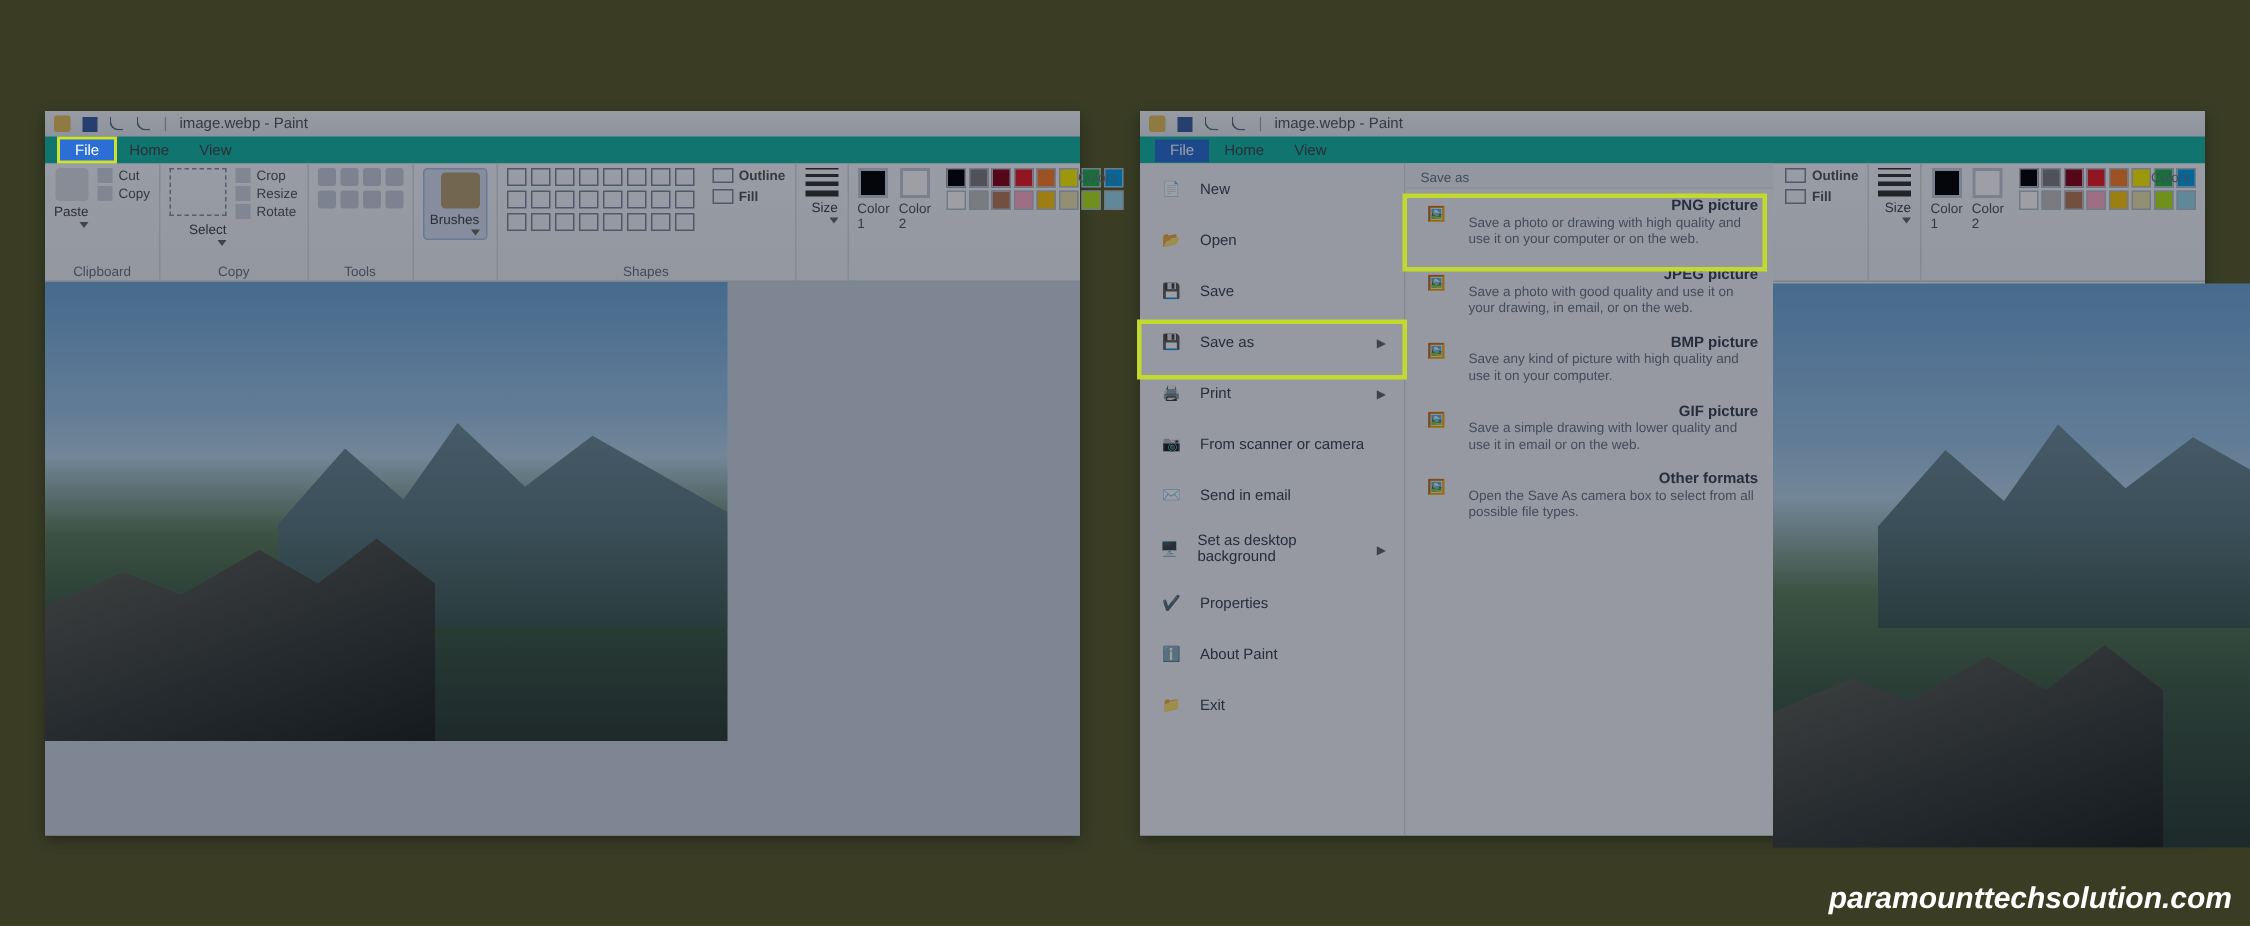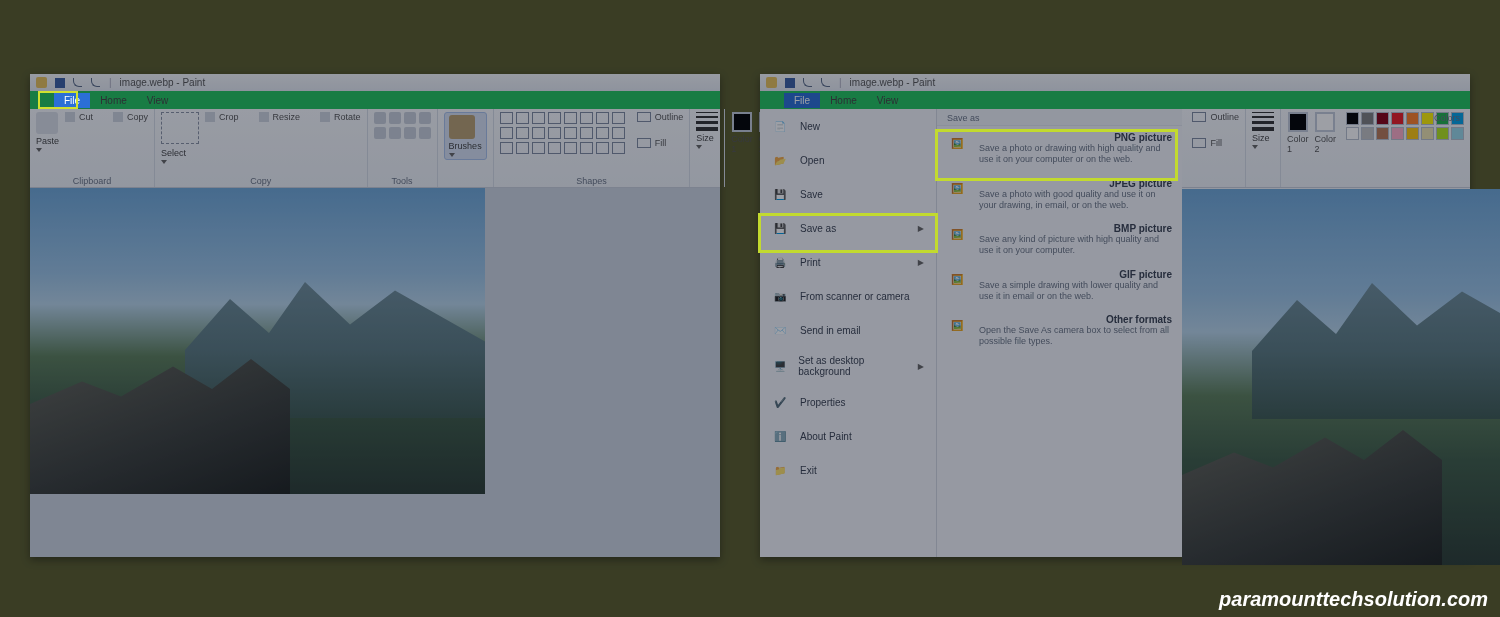--- a/index.html
+++ b/index.html
@@ -9,43 +9,43 @@
   .panel.left { left: 30px; width: 690px; height: 483px; }
   .panel.right { left: 760px; width: 710px; height: 483px; }
   .titlebar { height: 17px; background: linear-gradient(#f6f8fb,#e6ebf2); display: flex; align-items: center; font-size: 10px; color: #4a5568; padding-left: 6px; gap: 8px; }
   .title-icon { width: 11px; height: 11px; background: #e8c25a; border-radius: 2px; }
   .qat-icon { width: 10px; height: 10px; display:inline-block; }
   .qat-save { background: #3b5fa3; }
   .qat-undo, .qat-redo { position: relative; }
   .qat-undo::before, .qat-redo::before { content:""; position:absolute; width:8px; height:8px; border:1.5px solid #5a6b88; border-top:none; border-right:none; border-radius: 0 0 0 6px; transform: rotate(0deg);}
   .title-sep { color:#aab; }
   .title-text { color:#555; font-size:10px; }
-  .tabbar { height: 18px; background: #22c55e; display:flex; align-items:center; font-size:10px; padding-left:24px; gap:0; }
+  .tabbar { height: 18px; background: #14b8a6; display:flex; align-items:center; font-size:10px; padding-left:10px; gap:0; }
   .tab { padding: 2px 10px; color:#444; cursor:default; }
   .tab.file { background: #2b6fd6; color: #fff; }
   .tab.file.lefthl { position: relative; z-index: 60; }
   .highlight-file { position:absolute; border:2.5px solid #d0e030; z-index: 70; pointer-events:none; }
   .ribbon { height: 79px; background: linear-gradient(#f8fafd,#eef2f7); display:flex; border-bottom:1px solid #c8cfda; font-size:9px; color:#555; }
   .rgroup { display:flex; flex-direction:column; align-items:center; justify-content:space-between; padding:3px 6px 1px; border-right:1px solid #d6dce6; }
   .rgroup .controls { display:flex; align-items:flex-start; gap:6px; flex:1; }
   .rgroup .label { font-size:9px; color:#6a7485; padding-top:1px;}
-  .bigbtn { display:flex; flex-direction:column; align-items:flex-start; gap:2px; font-size:9px; color:#444; }
+  .bigbtn { display:flex; flex-direction:column; align-items:flex-end; gap:2px; font-size:9px; color:#444; }
   .bigbtn .ico { width:22px; height:22px; background:#dadfe8; border-radius:3px;}
   .tri { width:0;height:0;border-left:3px solid transparent;border-right:3px solid transparent;border-top:4px solid #666;}
-  .mini { display:flex; flex-direction:row; gap:20px; font-size:9px; color:#555;}
+  .mini { display:flex; flex-direction:column; gap:2px; font-size:9px; color:#555;}
   .mini span { display:flex; align-items:center; gap:4px;}
   .mini .mi { width:10px;height:10px;background:#cfd6e0;}
   .select-box { width:38px;height:32px;border:1.5px dashed #8a93a6; margin-bottom:2px;}
   .toolgrid { display:grid; grid-template-columns: repeat(4,12px); grid-auto-rows:12px; gap:3px;}
   .toolgrid div { background:#c8cfda; border-radius:2px;}
   .brush-hl { background:#d7e2f3; border:1px solid #a9c2eb; border-radius:3px; padding:2px 4px;}
   .brush-ico { width:26px;height:24px;background:#b9a072;border-radius:3px;}
   .shapesgrid { display:grid; grid-template-columns: repeat(8,13px); grid-auto-rows:12px; gap:3px;}
   .shapesgrid div { border:1px solid #7f8aa0; background:transparent;}
-  .shape-side { display:flex; flex-direction:column; gap:16px; font-size:9px; color:#555; margin-left:6px;}
+  .shape-side { display:flex; flex-direction:column; gap:4px; font-size:9px; color:#555; margin-left:6px;font-weight:bold;}
   .shape-side span { display:flex; align-items:center; gap:4px;}
   .shape-side .si { width:14px;height:10px;border:1px solid #7f8aa0;}
   .sizelines { display:flex; flex-direction:column; gap:3px; align-items:center;}
   .sizelines hr { width:22px; border:none; height:1px; background:#333;}
   .sizelines hr:nth-child(1){height:1px;} .sizelines hr:nth-child(2){height:2px;} .sizelines hr:nth-child(3){height:3px;} .sizelines hr:nth-child(4){height:4px;}
   .colorbtn { display:flex; flex-direction:column; align-items:center; gap:2px; font-size:9px;}
   .swatch { width:20px;height:20px; border:2px solid #c4cbda;}
   .c1 { background:#000;} .c2 { background:#fff;}
   .palette { display:grid; grid-template-columns: repeat(8,13px); grid-auto-rows:13px; gap:2px; margin-left:4px;}
   .palette div { border:1px solid #b8c0ce;}

